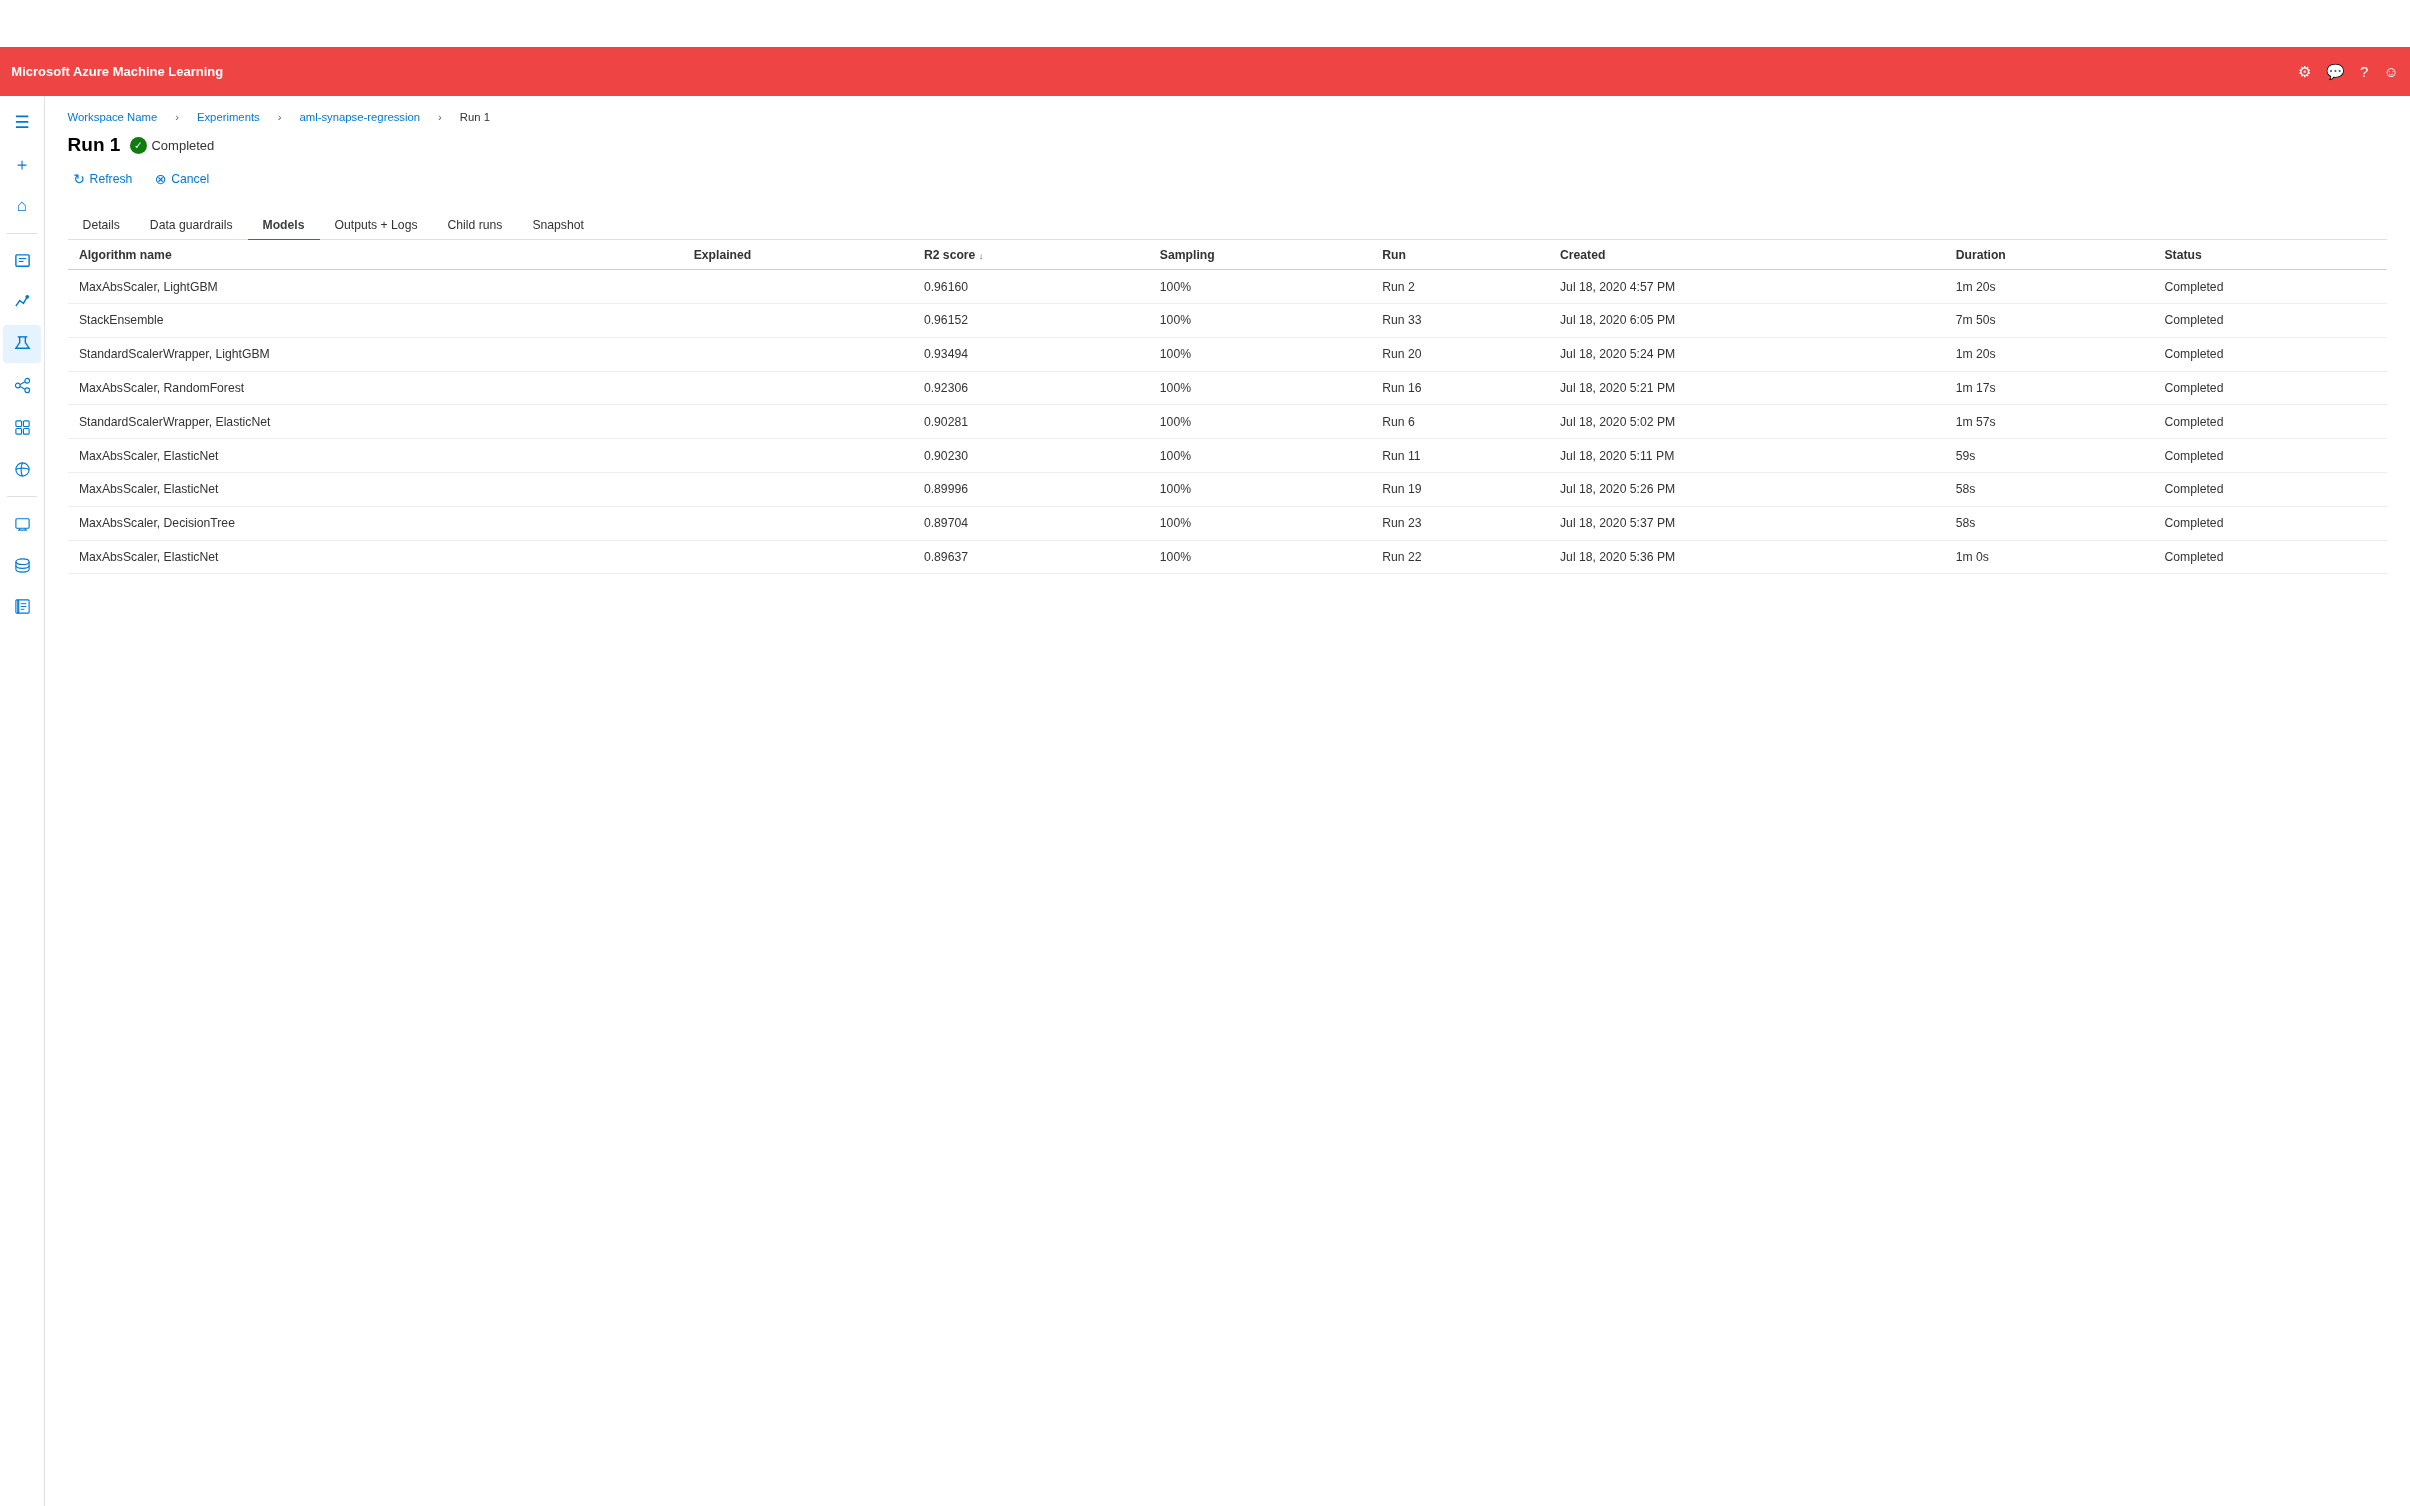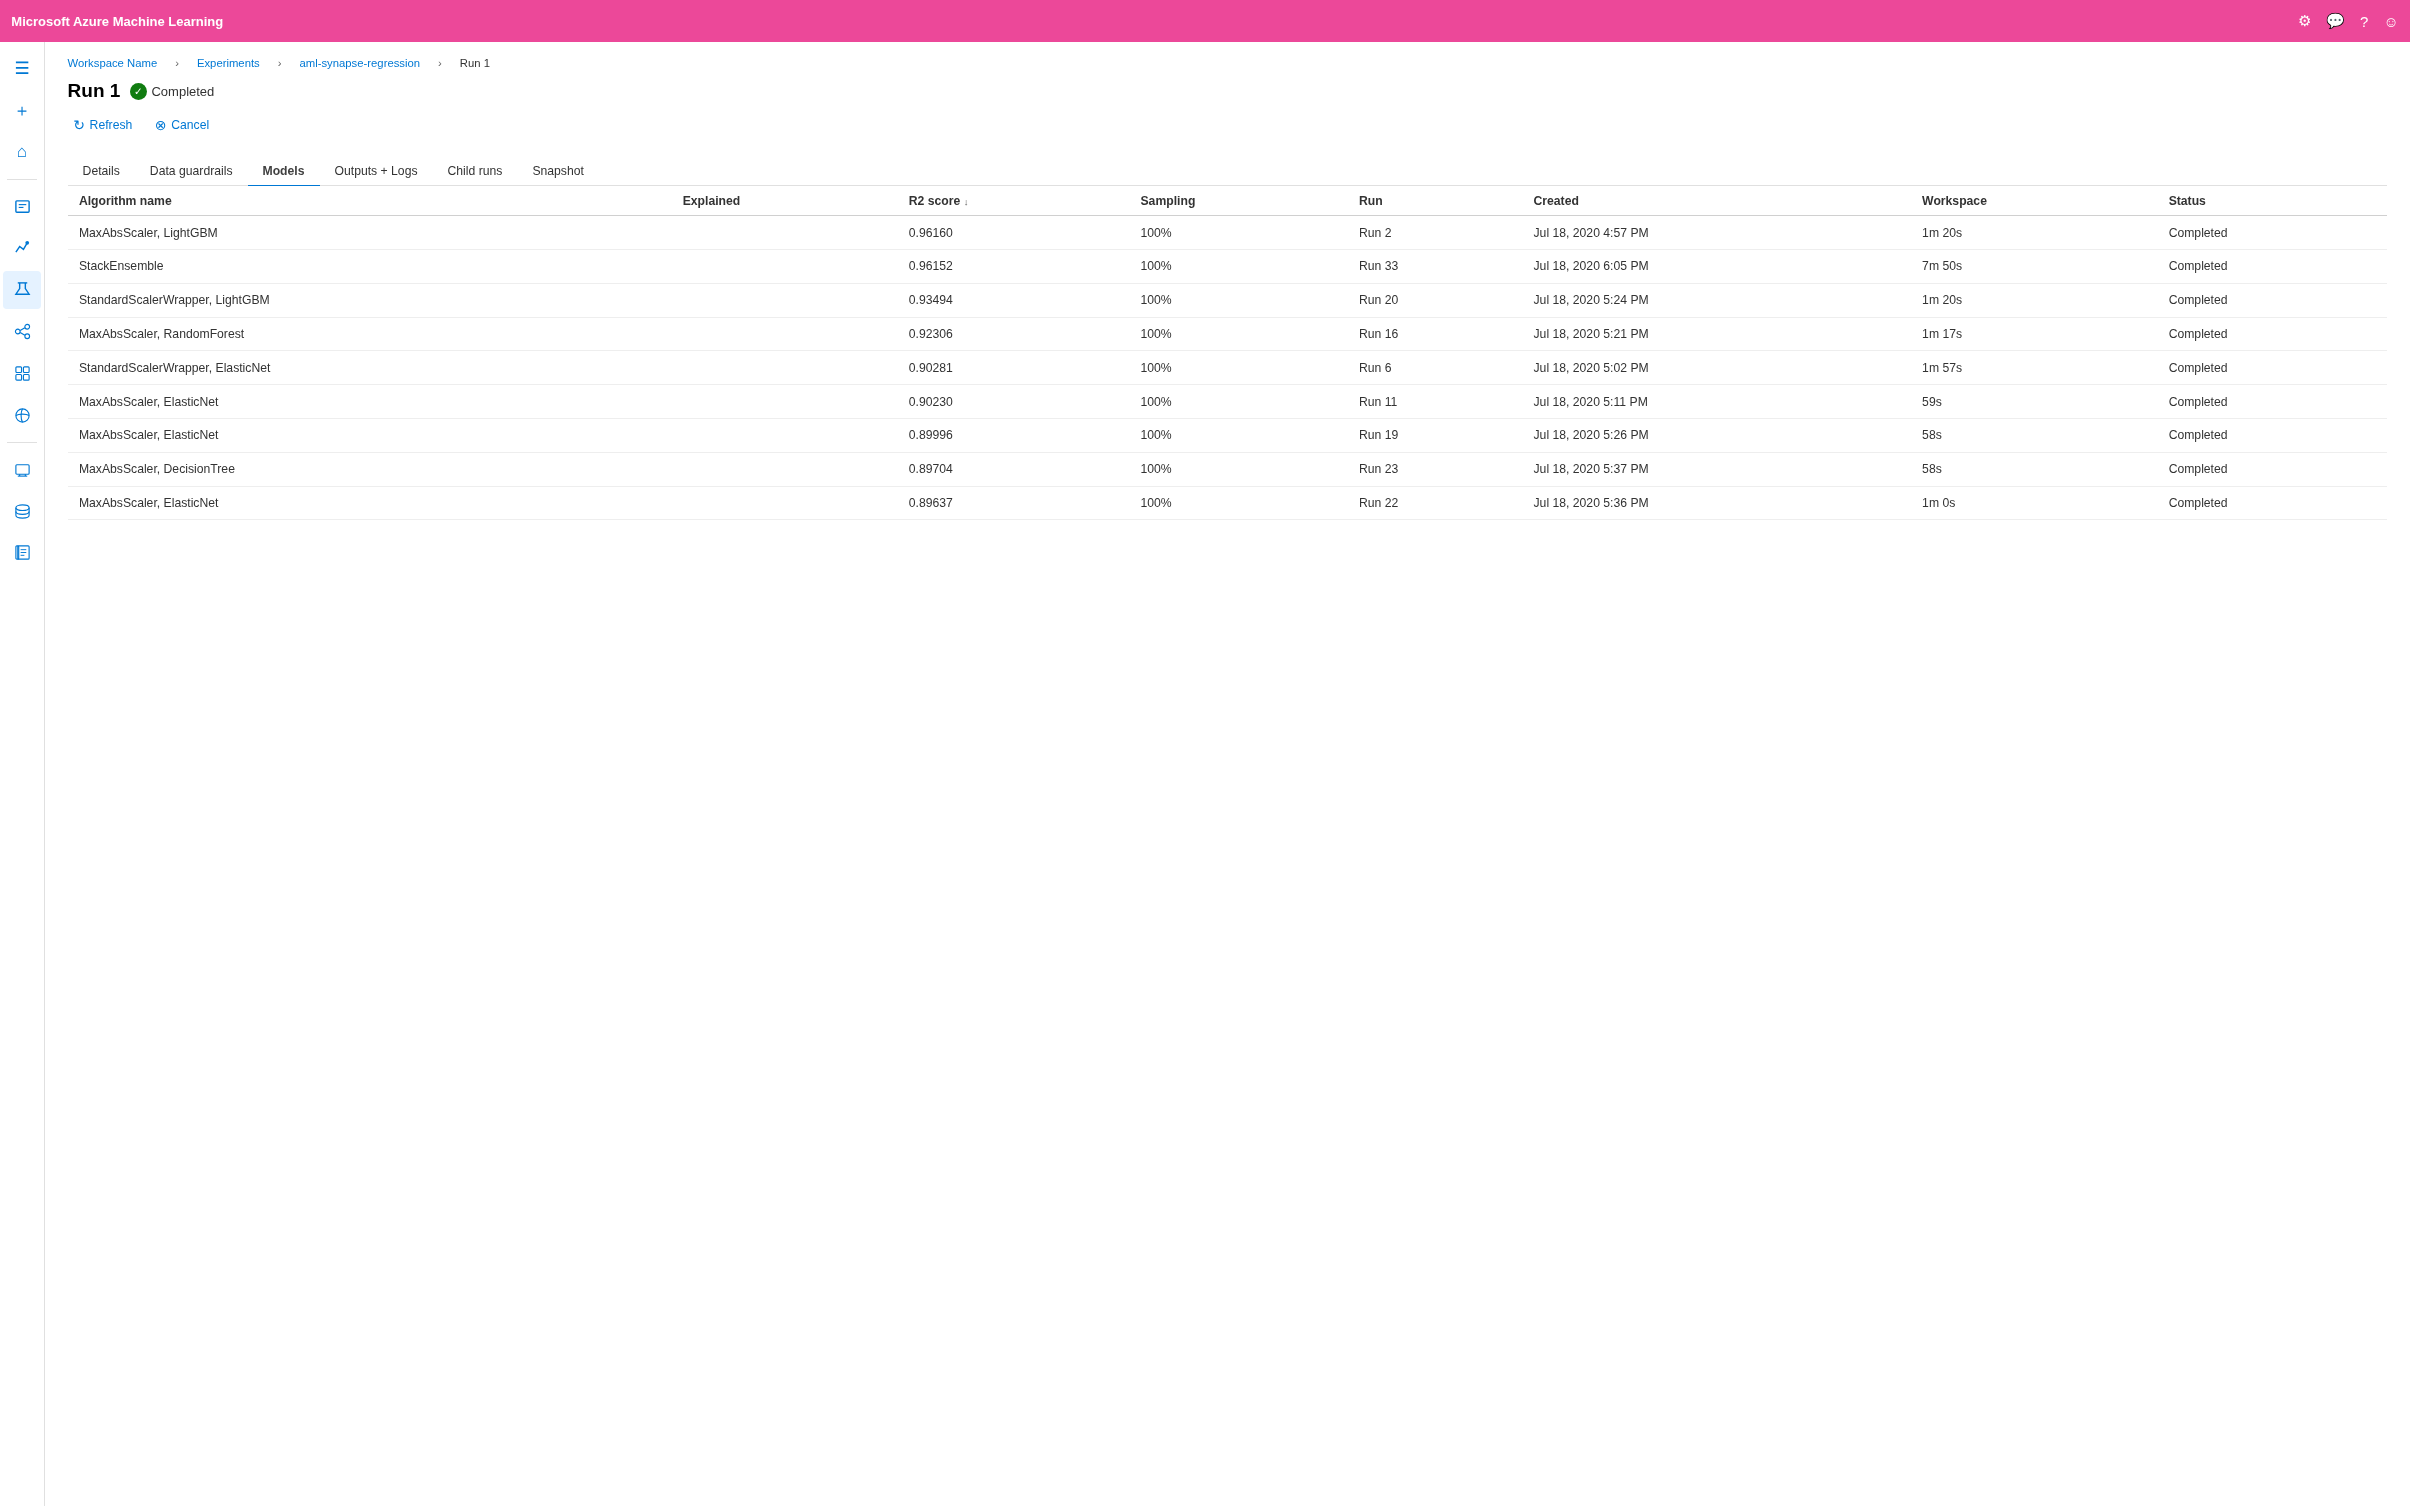--- a/index.html
+++ b/index.html
@@ -1,26 +1,27 @@
 <!DOCTYPE html>
 <html style="font-size:15px"><head>
   <meta charset="utf-8">
   <style>
     * { box-sizing: border-box; margin: 0; padding: 0; }
     body { font-family: 'Segoe UI', sans-serif; font-size: 12.2px; background: #fff; color: #333; display: flex; flex-direction: column; height: 100vh; }
 
     
     .topbar {
-      background: #ec4899;
+      background: #ef4444;
       color: #fff;
-      height: 42px;
+      height: 49px;
       display: flex;
       align-items: center;
       padding: 0 11.3px;
       flex-shrink: 0;
+      margin-top: 47px;
     }
     .topbar-title {
       font-size: 13px;
       font-weight: 600;
       flex: 1;
     }
     .topbar-icons {
       display: flex;
       gap: 15px;
       align-items: center;
@@ -323,21 +324,21 @@
 
     <table class="data-table">
       <thead>
         <tr>
           <th>Algorithm name</th>
           <th>Explained</th>
           <th style="cursor:pointer;">R2 score <span class="sort-icon">↓</span></th>
           <th>Sampling</th>
           <th>Run</th>
           <th>Created</th>
-          <th>Workspace</th>
+          <th>Duration</th>
           <th>Status</th>
         </tr>
       </thead>
       <tbody id="table-body">
       <tr>
             <td class="link-cell">MaxAbsScaler, LightGBM</td>
             <td></td>
             <td>0.96160</td>
             <td>100%</td>
             <td class="link-cell">Run 2</td>

